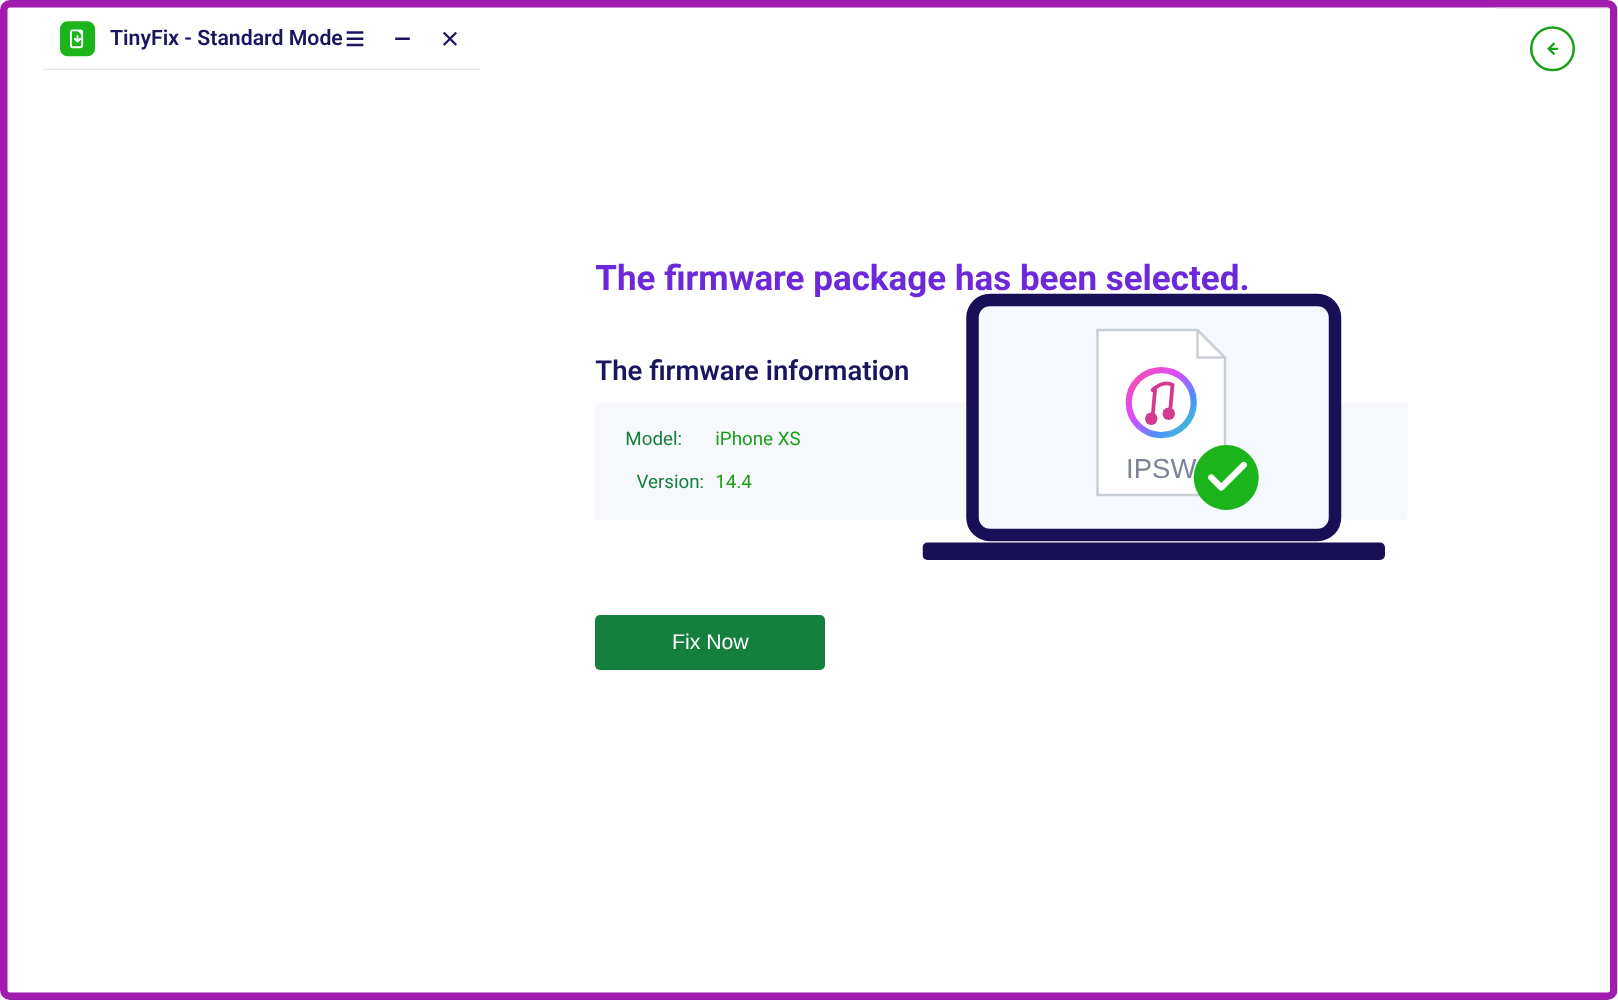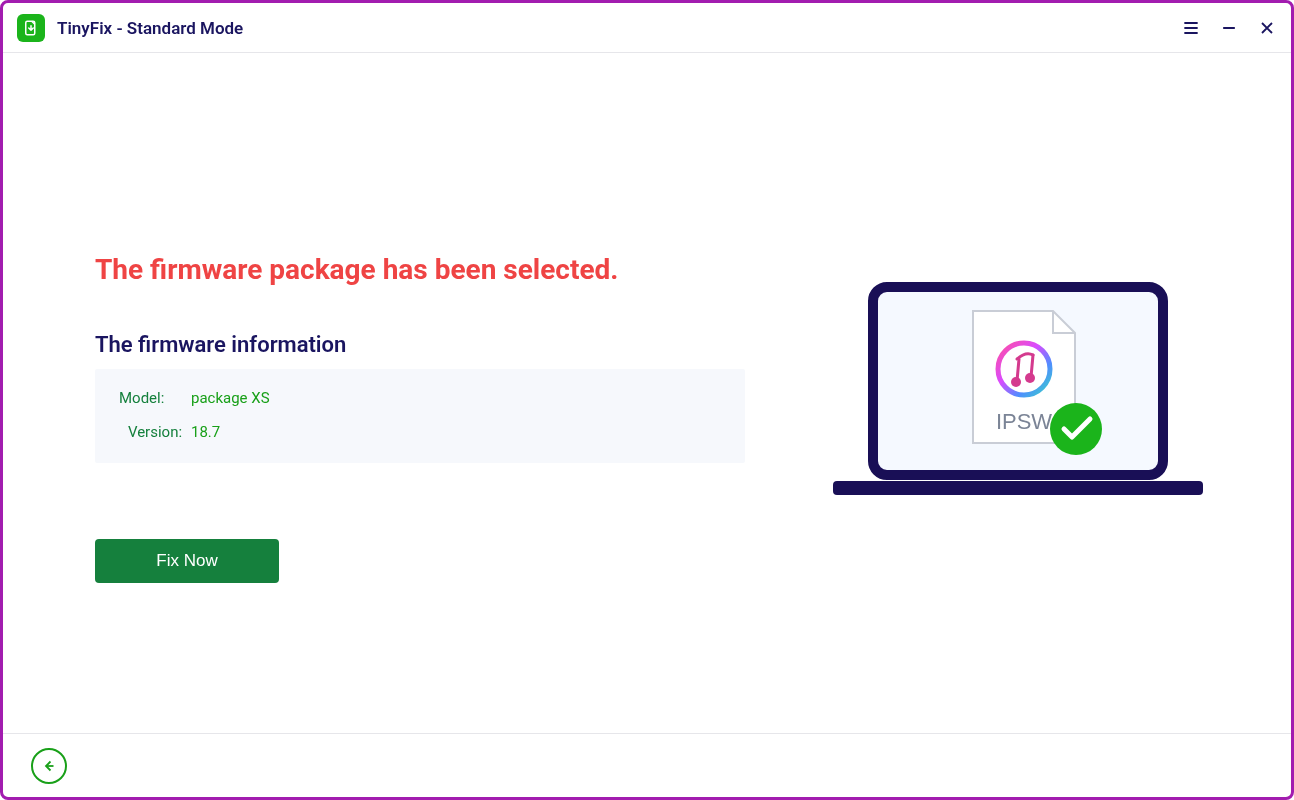--- a/index.html
+++ b/index.html
@@ -1,23 +1,24 @@
 <!DOCTYPE html>
 <html><head>
 <meta charset="utf-8">
 <style>
   * { box-sizing: border-box; margin: 0; padding: 0; }
   html, body { width: 1294px; height: 800px; font-family: -apple-system, BlinkMacSystemFont, "Segoe UI", Roboto, Arial, sans-serif; background: #fff; }
   .window {
     width: 1294px; height: 800px;
-    border: 3px solid #a21caf;
+    border: 6px solid #a21caf;
     border-radius: 8px;
-    display: flex; flex-direction: column;
+    display: flex; flex-direction: row;
     position: relative;
     overflow: hidden;
+    padding-left: 28px;
   }
   
   .titlebar {
     height: 50px;
     display: flex; align-items: center;
     padding: 0 14px;
     border-bottom: 1px solid #e6e6ea;
   }
   .app-icon {
     width: 28px; height: 28px;
@@ -43,21 +44,21 @@
     position: relative;
     padding: 0 40px;
   }
   .left-col {
     position: absolute;
     left: 92px;
     top: 200px;
     width: 660px;
   }
   .headline {
-    color: #ef4444;
+    color: #6d28d9;
     font-size: 28px;
     font-weight: 700;
     margin-bottom: 46px;
   }
   .subhead {
     color: #1a1560;
     font-size: 22px;
     font-weight: 600;
     margin-bottom: 12px;
   }
@@ -140,25 +141,25 @@
     </div>
   </div>
 
   <div class="content">
     <div class="left-col">
       <div class="headline">The firmware package has been selected.</div>
       <div class="subhead">The firmware information</div>
       <div class="info-card">
         <div class="info-row">
           <span class="info-label">Model:</span>
-          <span class="info-value">package XS</span>
+          <span class="info-value">iPhone XS</span>
         </div>
         <div class="info-row">
           <span class="info-label">Version:</span>
-          <span class="info-value">18.7</span>
+          <span class="info-value">14.4</span>
         </div>
       </div>
       <button class="fix-btn">Fix Now</button>
     </div>
 
     <div class="illus">
       <svg viewBox="0 0 370 225" width="370" height="225">
 
         <rect x="40" y="6" width="290" height="188" rx="14" fill="#f5f9ff" stroke="#190f56" stroke-width="10"></rect>
 

